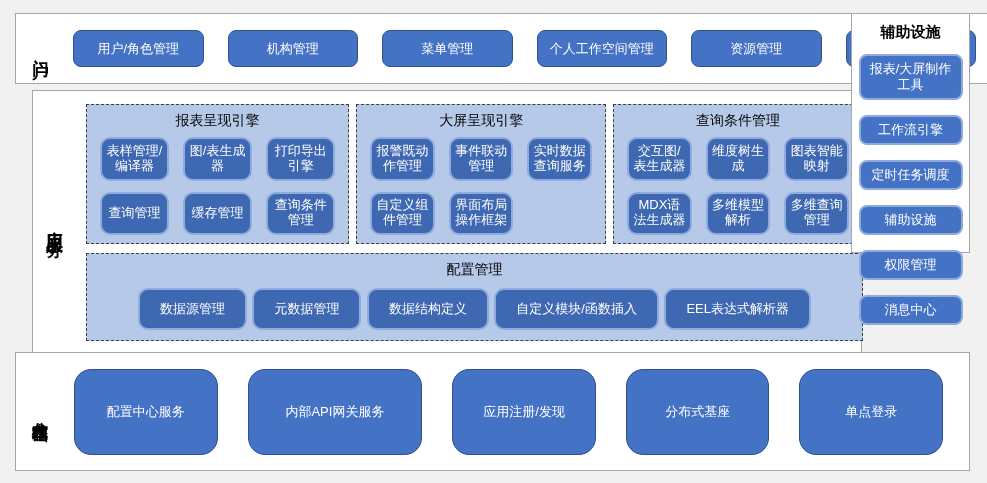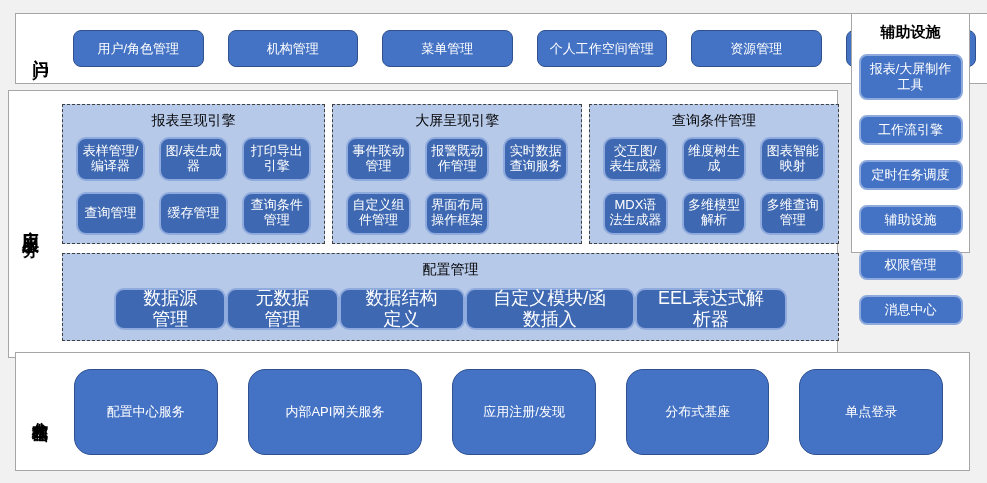--- a/index.html
+++ b/index.html
@@ -30,40 +30,40 @@
   #portal .v-label{flex:0 0 auto;}
   #portal .btn-row{flex:1;display:flex;gap:24px;margin-left:24px;align-items:center;}
   .btn{
     background:var(--button-fill);border:1.5px solid var(--button-border);
     color:var(--text-light);border-radius:8px;
     display:flex;align-items:center;justify-content:center;text-align:center;
     font-size:13px;line-height:1.2;cursor:pointer;word-break:break-all;
   }
   #portal .btn{flex:1;height:37px;padding:0 4px;}
   
-  #app{left:8px;top:90px;width:830px;height:268px;}
+  #app{left:32px;top:90px;width:830px;height:268px;}
   #app .v-label{position:absolute;left:13px;top:50%;transform:translateY(-50%);}
   .engines{position:absolute;left:53px;top:13px;width:777px;height:140px;display:flex;gap:7px;}
   .panel{
     background:var(--panel-bg);border:1px dashed var(--panel-border);
     padding:5px 13px 8px 13px;display:flex;flex-direction:column;
   }
   .engine{flex:1;height:140px;}
   .engine:first-child{flex:1.06;}
   .panel-title{text-align:center;font-size:14px;color:#000;margin:2px 0 7px;}
   .sub-grid{flex:1;display:grid;grid-template-columns:repeat(3,1fr);gap:11px 14px;}
   .sub-btn{
     background:var(--sub-button-fill);border:2px solid var(--sub-button-border);
     color:var(--text-light);border-radius:10px;
     display:flex;align-items:center;justify-content:center;text-align:center;
     font-size:13px;line-height:1.15;padding:2px 3px;word-break:break-all;cursor:pointer;
   }
   .config{position:absolute;left:53px;top:162px;width:777px;height:88px;}
   .config-row{flex:1;display:flex;justify-content:space-between;align-items:center;padding:0 38px;}
-  .config .sub-btn{height:42px;padding:0 20px;font-size:18px;}
+  .config .sub-btn{height:42px;padding:0 20px;font-size:13px;}
   
   #aux{left:851px;top:13px;width:119px;height:240px;display:flex;flex-direction:column;align-items:center;padding:9px 7px 8px;}
   #aux .col-title{font-weight:bold;font-size:15px;color:#000;margin-bottom:12px;}
   #aux .btn{width:104px;min-height:30px;border:2px solid var(--sub-button-border);margin-bottom:15px;padding:2px 3px;}
   #aux .btn.tall{min-height:46px;}
   #aux .btn:last-child{margin-bottom:0;}
   
   #dist{left:15px;top:352px;width:955px;height:119px;display:flex;align-items:center;padding:0 26px 0 16px;}
   #dist .v-label{flex:0 0 auto;font-size:16px;letter-spacing:1px;}
   #dist .btn-row{flex:1;display:flex;gap:30px;margin-left:26px;align-items:center;}
@@ -96,22 +96,22 @@
         <div class="sub-btn">图/表生成器</div>
         <div class="sub-btn">打印导出引擎</div>
         <div class="sub-btn">查询管理</div>
         <div class="sub-btn">缓存管理</div>
         <div class="sub-btn">查询条件管理</div>
       </div>
     </div>
     <div class="panel engine">
       <div class="panel-title">大屏呈现引擎</div>
       <div class="sub-grid">
+        <div class="sub-btn">报警既动作管理</div>
         <div class="sub-btn">事件联动管理</div>
-        <div class="sub-btn">报警既动作管理</div>
         <div class="sub-btn">实时数据查询服务</div>
         <div class="sub-btn">自定义组件管理</div>
         <div class="sub-btn">界面布局操作框架</div>
       </div>
     </div>
     <div class="panel engine">
       <div class="panel-title">查询条件管理</div>
       <div class="sub-grid">
         <div class="sub-btn">交互图/表生成器</div>
         <div class="sub-btn">维度树生成</div>

